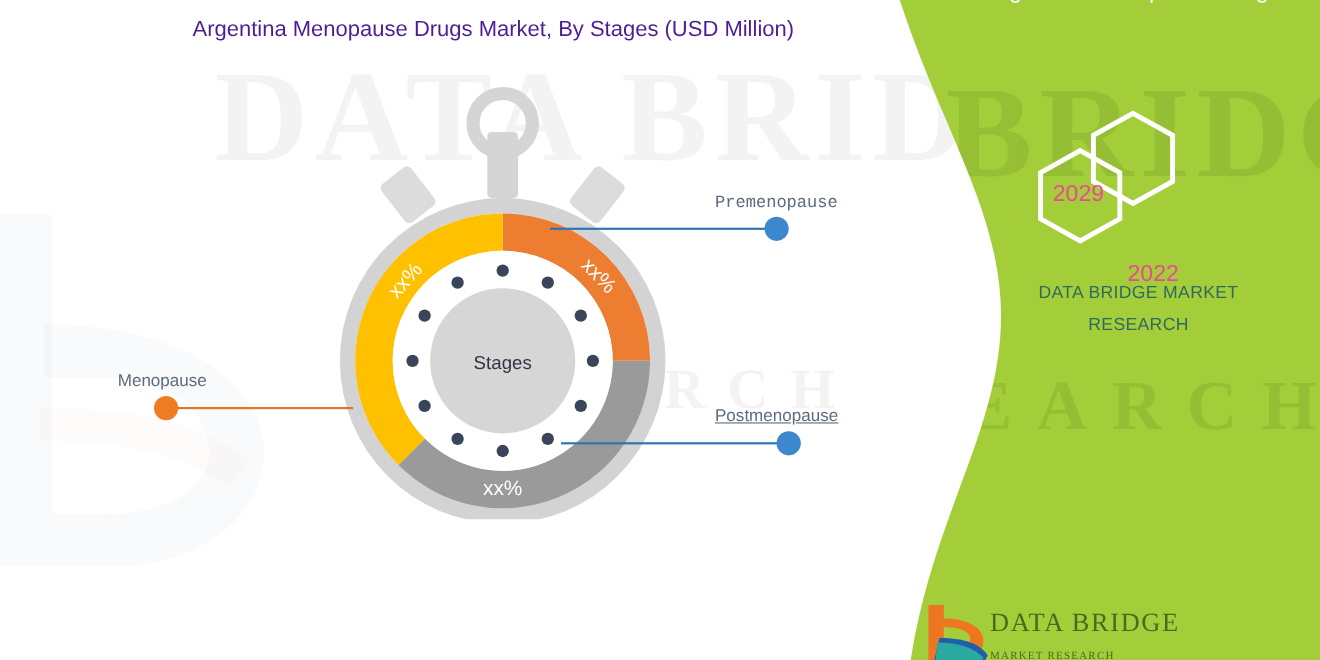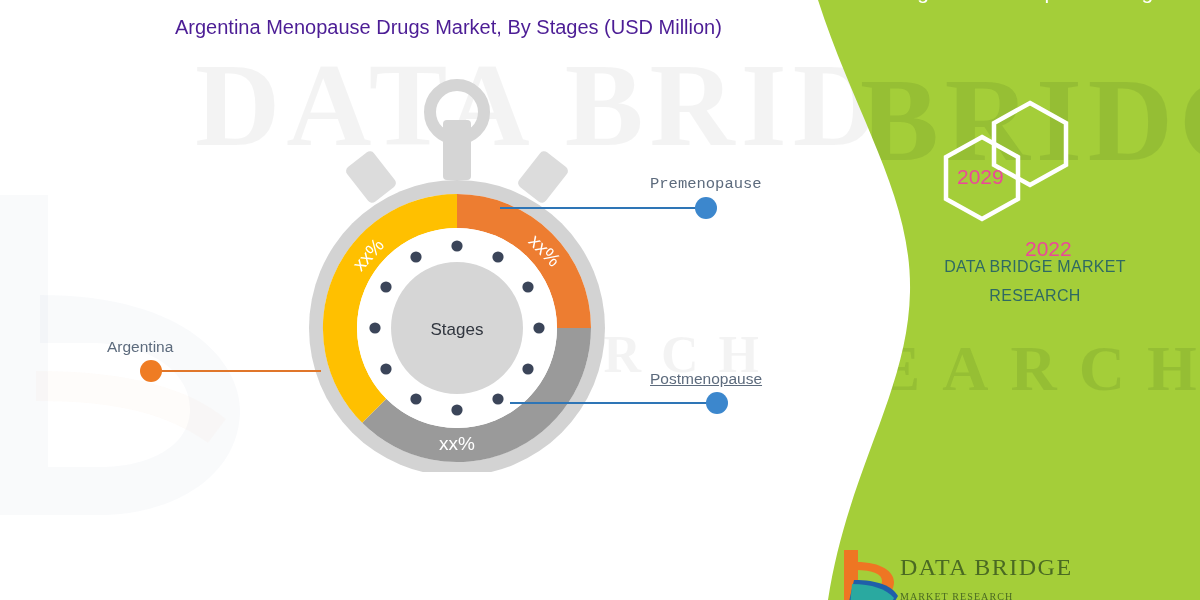--- a/index.html
+++ b/index.html
@@ -200,21 +200,21 @@
 
   <div class="callout co-post">
     <div class="c-line"></div>
     <div class="c-dot"></div>
     <div class="c-label">Postmenopause</div>
   </div>
 
   <div class="callout co-meno">
     <div class="c-line"></div>
     <div class="c-dot"></div>
-    <div class="c-label">Argentina</div>
+    <div class="c-label">Menopause</div>
   </div>
 
   <div class="logo-wrap">
     <svg width="60" height="58" viewBox="0 0 60 58">
       <path d="M6,2 L20,2 L20,56 L6,56 Z" fill="#ee7623"></path>
       <path d="M18,14 C44,14 56,24 56,34 C56,46 44,56 28,56 L20,56 L20,44 L28,44
                C38,44 44,39 44,33 C44,26 35,22 18,22 Z" fill="#ee7623"></path>
       <path d="M16,32 C40,32 54,38 60,48 L54,58 L10,58 Z" fill="#1f5fa9"></path>
       <path d="M14,36 C34,36 48,41 56,50 L52,58 L12,58 Z" fill="#2aa9a0"></path>
     </svg>

